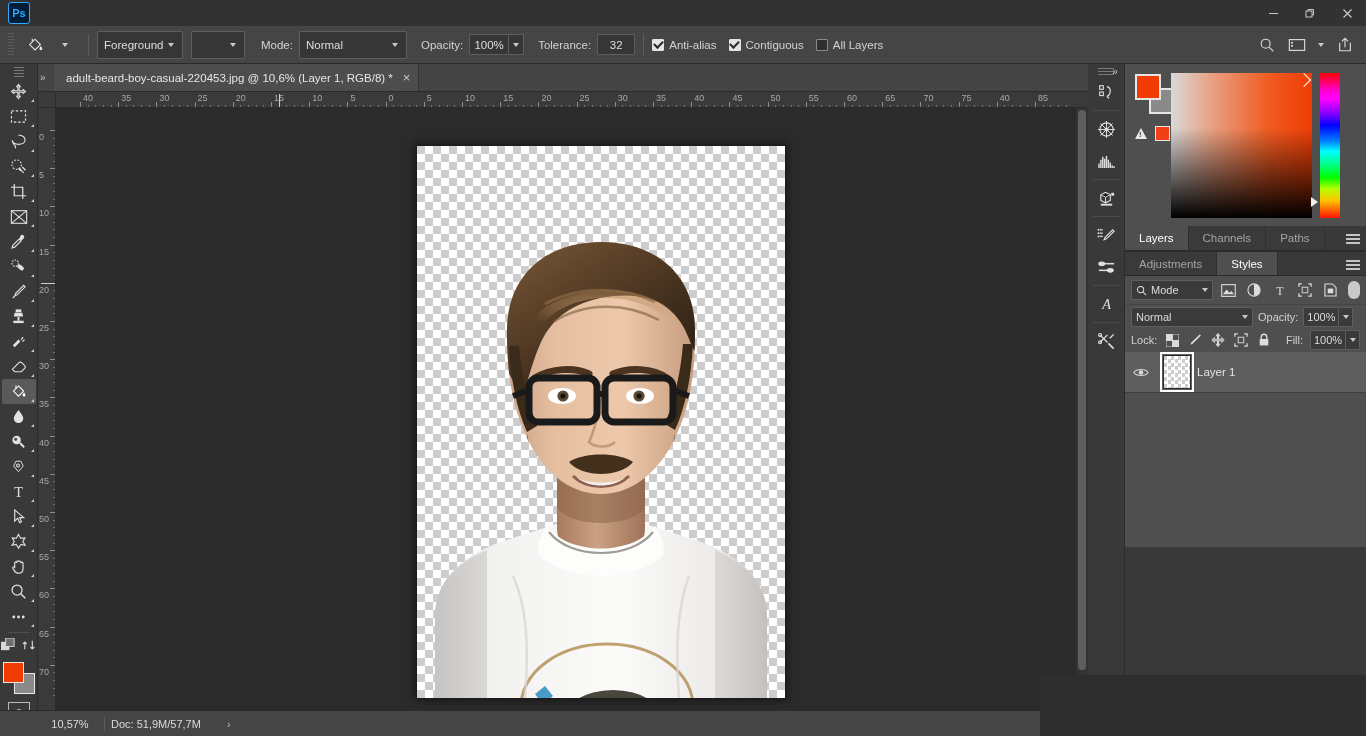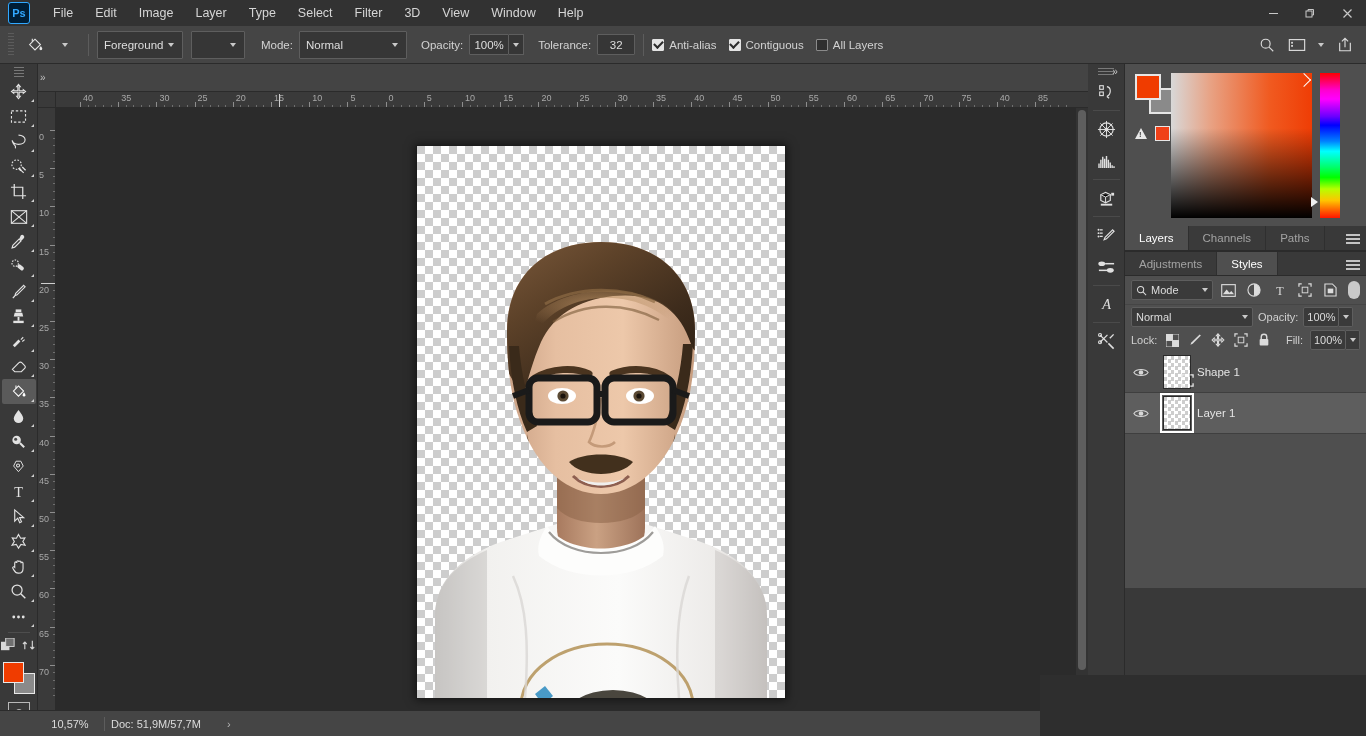--- a/index.html
+++ b/index.html
@@ -301,33 +301,20 @@
   }
   .wm-bg{ position:absolute; right:0; bottom:0; width:326px; height:61px; background:#2e2e2e; }
 </style>
 </head>
 <body>
 
 <div class="app">
 
   <div class="titlebar">
     <div class="ps-logo">Ps</div>
-    <div class="menu" id="menu-bar">
-        <div class="menu-item">File</div>
-        <div class="menu-item">Edit</div>
-        <div class="menu-item">Image</div>
-        <div class="menu-item">Layer</div>
-        <div class="menu-item">Type</div>
-        <div class="menu-item">Select</div>
-        <div class="menu-item">Filter</div>
-        <div class="menu-item">3D</div>
-        <div class="menu-item">View</div>
-        <div class="menu-item">Window</div>
-        <div class="menu-item">Help</div>
-      </div>
     <div class="win-btns">
       <div class="win-btn">
         <svg width="11" height="11" viewBox="0 0 11 11">
             <rect x="1" y="5" width="9" height="1" fill="#c8c8c8"></rect>
           </svg>
       </div>
       <div class="win-btn">
         <svg width="11" height="11" viewBox="0 0 11 11">
           <rect x="1" y="3" width="6" height="6" fill="none" stroke="#c8c8c8" stroke-width="1"></rect>
           <path d="M3 3 V1.5 H8.5 V7 H7" fill="none" stroke="#c8c8c8" stroke-width="1"></path>
@@ -610,20 +597,24 @@
     <div class="qm">
       <svg width="16" height="12" viewBox="0 0 16 12">
           <rect x="0" y="0" width="16" height="12" fill="none"></rect>
           <circle cx="8" cy="6" r="3" fill="#b8b8b8"></circle>
         </svg>
     </div>
   </div>
 
   <div class="tabbar">
     <div class="tb-arrows">»</div>
+    <div class="doctab">
+      <span>adult-beard-boy-casual-220453.jpg @ 10,6% (Layer 1, RGB/8) *</span>
+      <span class="tab-close">×</span>
+    </div>
   </div>
 
   <div class="workarea">
     <div class="ruler-corner"></div>
     <div class="ruler-h" id="ruler-h">
         <div class="rh-tick major" style="left: 42px;"></div>
         <div class="rh-lbl" style="left: 45px;">40</div>
         <div class="rh-tick minor" style="left: 49.64px;"></div>
         <div class="rh-tick minor" style="left: 57.28px;"></div>
         <div class="rh-tick minor" style="left: 64.92px;"></div>
@@ -1202,36 +1193,20 @@
       <span class="mini-label">Fill:</span>
       <div style="display:flex">
         <div class="mini-num">100%</div>
         <div class="mini-caret">
             <span class="caret"></span>
           </div>
       </div>
     </div>
 
     <div class="layer-list" id="layer-list">
-        <div class="layer-row">
-          <div class="eye-cell">
-            <svg width="16" height="11" viewBox="0 0 18 12">
-              <path d="M1 6 C4 1.5 14 1.5 17 6 C14 10.5 4 10.5 1 6 Z" fill="none" stroke="#d8d8d8" stroke-width="1.2"></path>
-              <circle cx="9" cy="6" r="2.6" fill="#d8d8d8"></circle>
-            </svg>
-          </div>
-          <div class="thumb-cell">
-            <div class="lthumb">
-              <span class="shapebadge"><svg width="13" height="13" viewBox="0 0 14 14">
-                  <path d="M1 4 V1 H4 M10 1 H13 V4 M13 10 V13 H10 M4 13 H1 V10" fill="none" stroke="#e8e8e8" stroke-width="1.4"></path>
-                </svg></span>
-            </div>
-          </div>
-          <div class="layer-name">Shape 1</div>
-        </div>
         <div class="layer-row selected">
           <div class="eye-cell">
             <svg width="16" height="11" viewBox="0 0 18 12">
               <path d="M1 6 C4 1.5 14 1.5 17 6 C14 10.5 4 10.5 1 6 Z" fill="none" stroke="#d8d8d8" stroke-width="1.2"></path>
               <circle cx="9" cy="6" r="2.6" fill="#d8d8d8"></circle>
             </svg>
           </div>
           <div class="thumb-cell">
             <div class="lthumb selected-thumb"></div>
           </div>

